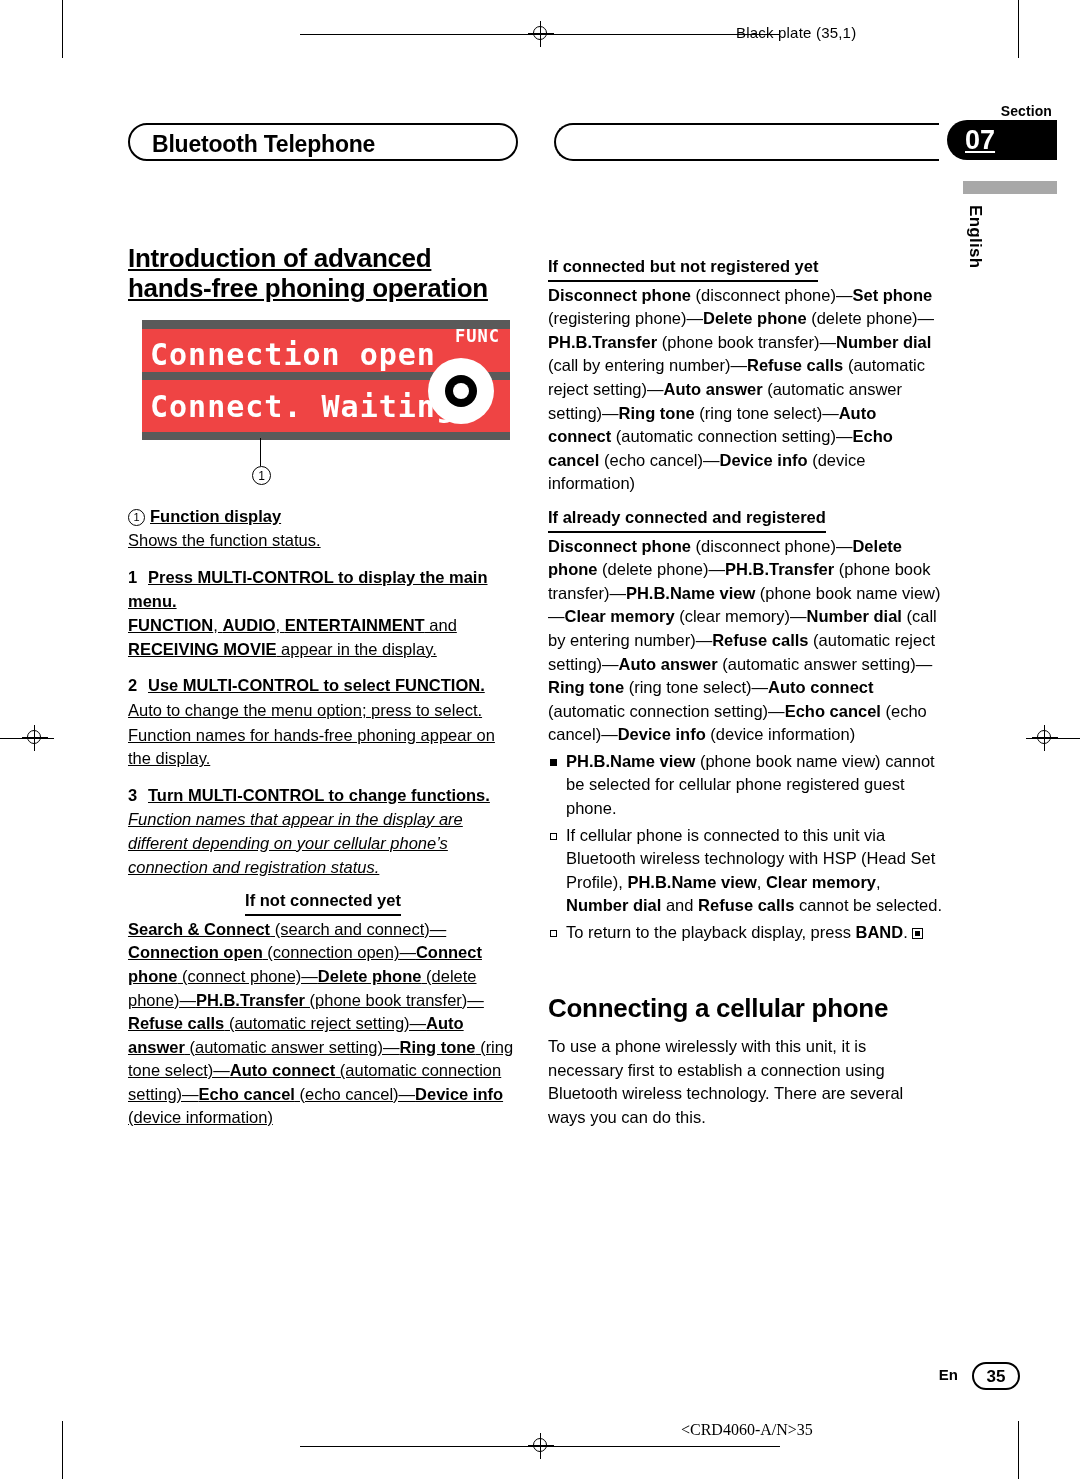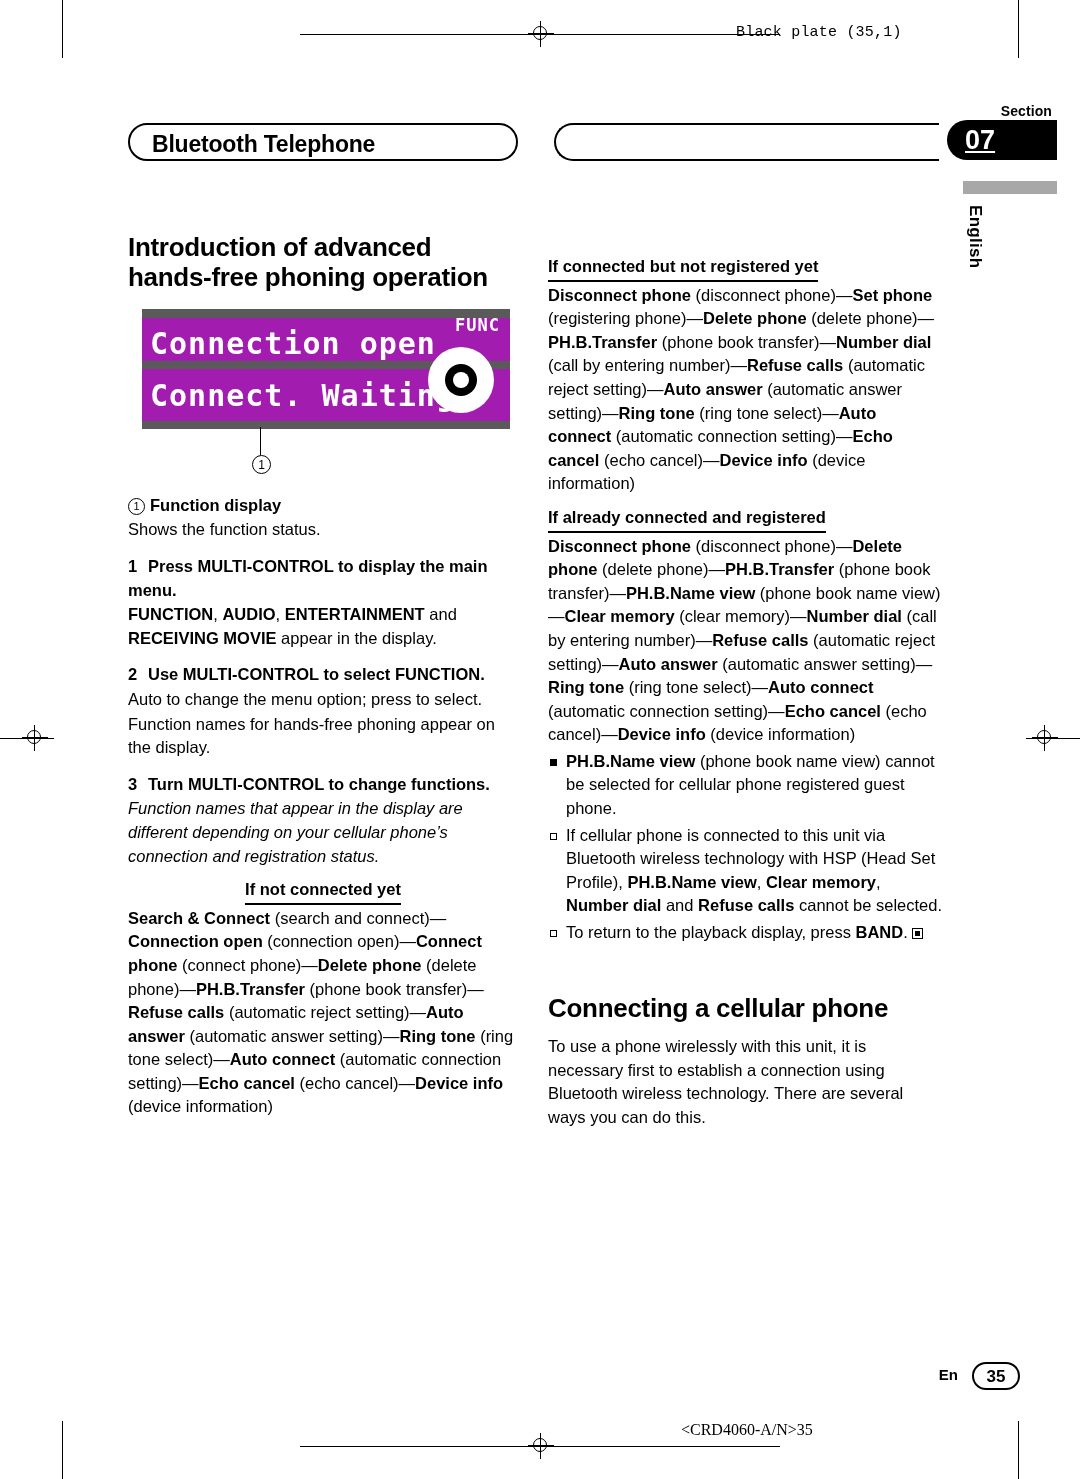--- a/index.html
+++ b/index.html
@@ -48,21 +48,21 @@
     box-sizing: border-box;
   }
 
   
   .blackplate {
     position: absolute;
     left: 736px;
     top: 24px;
     font-size: 15px;
     letter-spacing: .2px;
-    font-family: Liberation Mono, monospace;
+    font-family: Liberation Sans, sans-serif;
   }
 
   .section-label {
     position: absolute;
     right: 28px;
     top: 103px;
     font-size: 14px;
     font-weight: bold;
     letter-spacing: .1px;
   }
@@ -134,21 +134,21 @@
   }
 
   
   .col {
     position: absolute;
     width: 390px;
     font-size: 16.5px;
     line-height: 1.43;
     font-family: "Liberation Sans", sans-serif;
   }
-  .col-left  { left: 128px; top: 232px; }
+  .col-left  { left: 128px; top: 243px; text-decoration: underline; }
   .col-right { left: 548px; top: 243px; width: 396px; }
 
   h1.sec {
     font-size: 26px;
     line-height: 1.17;
     font-weight: bold;
     margin: 0 0 16px 0;
     letter-spacing: -.3px;
   }
 
@@ -211,21 +211,21 @@
     position: relative;
     width: 380px;
     height: 127px;
     margin: 8px 0 0 14px;
   }
   .lcd {
     position: absolute;
     left: 0; top: 0;
     width: 368px;
     height: 120px;
-    background: #a21caf;
+    background: #ef4444;
     overflow: hidden;
   }
   .lcd .txt {
     position: absolute;
     color: #fff;
     font-family: "DejaVu Sans Mono", monospace;
     font-weight: bold;
     letter-spacing: 1px;
   }
   .lcd .line1 { left: 8px; top: 14px; font-size: 30px; }

